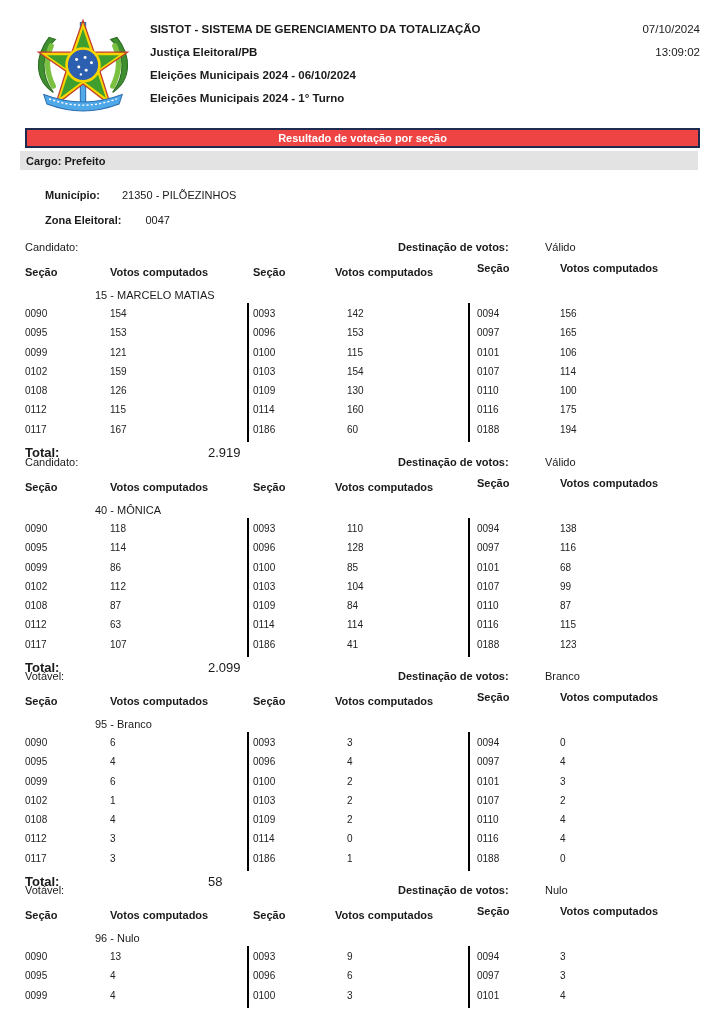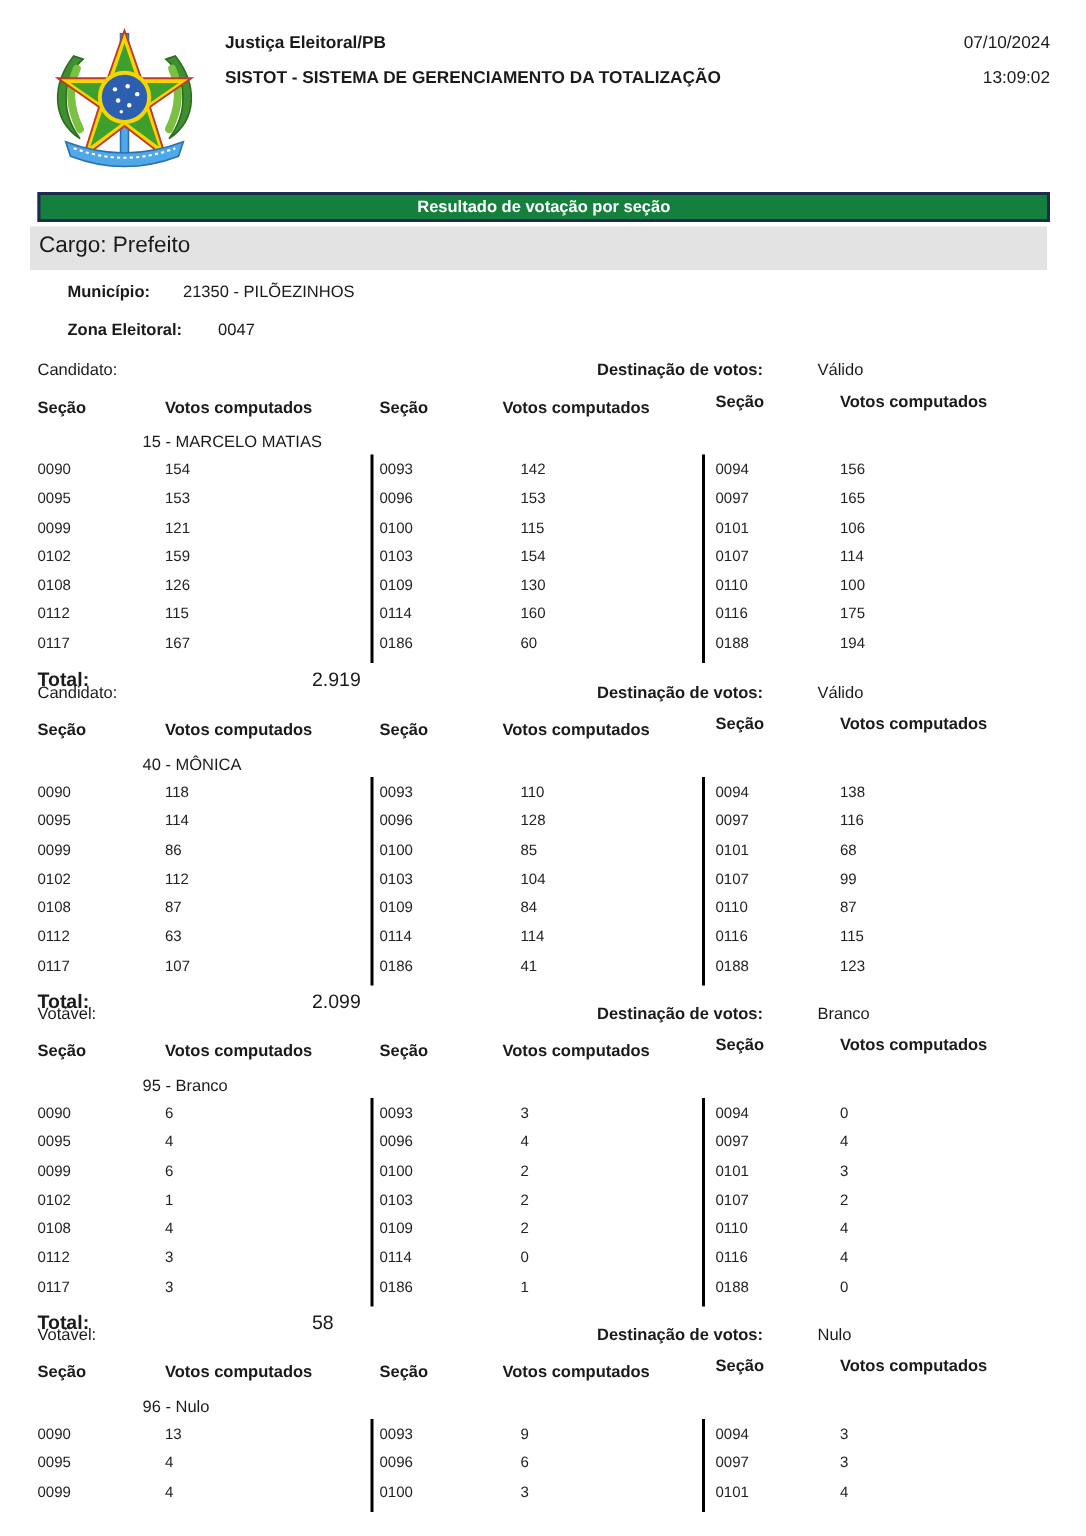--- a/index.html
+++ b/index.html
@@ -8,24 +8,24 @@
 
   
   .logo{position:absolute;left:30px;top:14px;width:106px;height:106px;}
   .hdr-text{position:absolute;left:150px;top:18px;}
   .hdr-text div{font-weight:bold;font-size:11.5px;line-height:23px;white-space:nowrap;}
   .hdr-datetime{position:absolute;right:24px;top:18px;text-align:right;}
   .hdr-datetime div{font-weight:normal;font-size:11.5px;line-height:23px;}
 
   
   .title-bar{position:absolute;left:25px;top:128px;width:671px;height:16px;
-             border:2px solid #1E2A4E;background:#15803d;color:#ffffff;
+             border:2px solid #1E2A4E;background:#ef4444;color:#ffffff;
              font-weight:bold;font-size:11px;text-align:center;line-height:16px;}
-  .cargo-bar{position:absolute;left:20px;top:151px;width:678px;height:29px;
-             background:#E3E3E3;font-weight:normal;font-size:15px;
+  .cargo-bar{position:absolute;left:20px;top:151px;width:678px;height:19px;
+             background:#E3E3E3;font-weight:bold;font-size:11px;
              padding:4px 0 0 6px;box-sizing:border-box;}
 
   
   .info-line{position:absolute;left:25px;font-size:11px;white-space:nowrap;}
   .info-line .lbl{font-weight:bold;padding-left:20px;}
   #municipio{top:189px;} #municipio .val{margin-left:22px;}
   #zona{top:214px;} #zona .val{margin-left:24px;}
 
   
   .block{position:absolute;left:25px;width:676px;}
@@ -71,22 +71,24 @@
     <circle cx="58" cy="46" r="1.4" fill="#fff"></circle>
       <circle cx="46" cy="50" r="1.4" fill="#fff"></circle>
     <circle cx="53" cy="53" r="1.4" fill="#fff"></circle>
       <circle cx="48" cy="57" r="1.1" fill="#fff"></circle>
 
     <path d="M13,76 Q50,90 87,76 L84,85 Q50,98 16,85 Z" fill="#4FA8E8" stroke="#2C6FB0" stroke-width="1"></path>
     <path d="M18,80 Q50,92 82,80" fill="none" stroke="#ffffff" stroke-width="1.3" stroke-dasharray="2,2"></path>
   </svg>
 
   <div class="hdr-text">
+    <div>SISTOT - SISTEMA DE GERENCIAMENTO DA TOTALIZAÇÃO</div>
     <div>Justiça Eleitoral/PB</div>
-    <div>SISTOT - SISTEMA DE GERENCIAMENTO DA TOTALIZAÇÃO</div>
+    <div>Eleições Municipais 2024 - 06/10/2024</div>
+    <div>Eleições Municipais 2024 - 1° Turno</div>
   </div>
   <div class="hdr-datetime">
     <div>07/10/2024</div>
     <div>13:09:02</div>
   </div>
 
   <div class="title-bar">Resultado de votação por seção</div>
 
   <div class="cargo-bar">Cargo: Prefeito</div>
 

